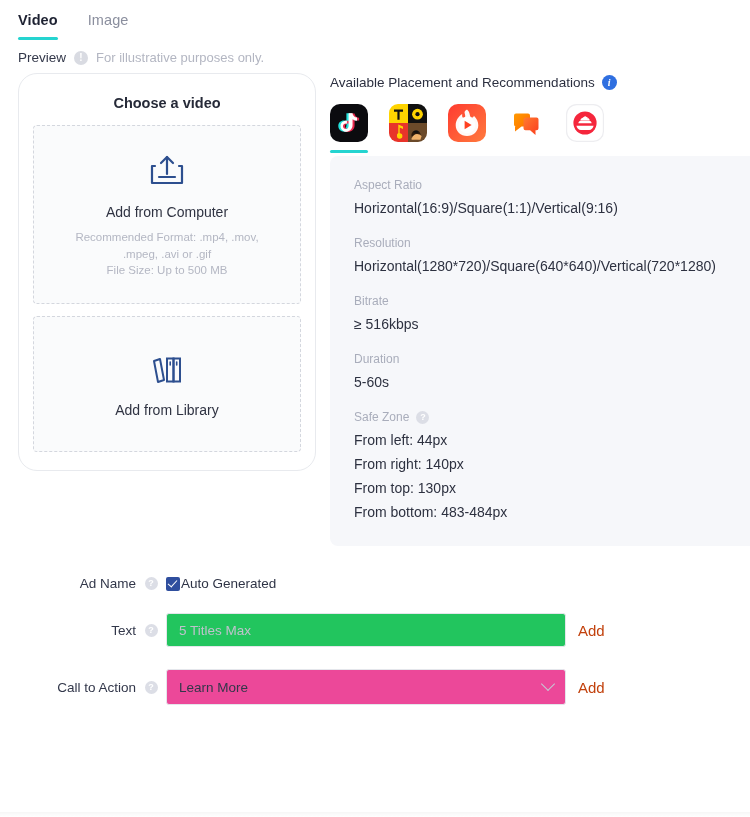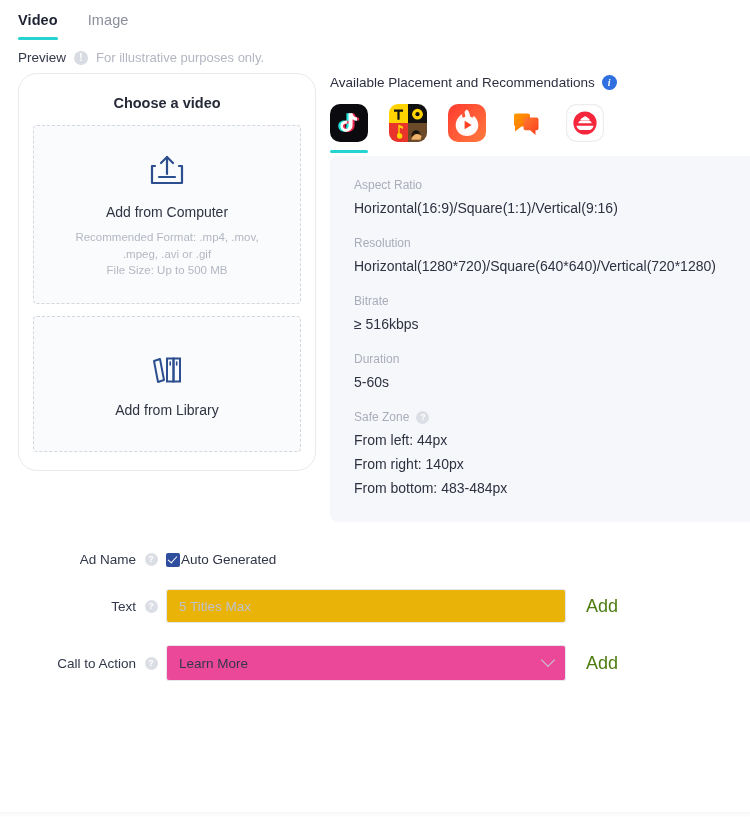--- a/index.html
+++ b/index.html
@@ -251,21 +251,21 @@
     border-width: 0 1.6px 1.6px 0;
     transform: rotate(42deg);
   }
   .cb-label { font-size: 13.5px; color: #2f3446; }
 
   .finput {
     width: 400px;
     height: 34px;
     border: 1px solid #e4e6eb;
     border-radius: 3px;
-    background: #eab308;
+    background: #22c55e;
     font-family: "Liberation Sans", sans-serif;
     font-size: 13.5px;
     color: #32374a;
     padding: 0 12px;
     box-sizing: border-box;
     outline: none;
   }
   .finput::placeholder { color: #bfc2cc; }
   .fselect {
     width: 400px;
@@ -284,23 +284,23 @@
   }
   .chevron {
     position: absolute;
     right: 12px;
     width: 9px; height: 9px;
     border: solid #c5c9d4;
     border-width: 0 1.4px 1.4px 0;
     transform: translateY(-3px) rotate(45deg);
   }
   .add-link {
-    margin-left: 20px;
-    font-size: 18px;
-    color: #4d7c0f;
+    margin-left: 12px;
+    font-size: 15px;
+    color: #c2410c;
     cursor: pointer;
   }
 
   .bottom-edge {
     position: absolute;
     left: 0; right: 0; bottom: 0;
     height: 5px;
     background: linear-gradient(to bottom, rgba(0,0,0,0.035), rgba(0,0,0,0));
   }
 </style>
@@ -459,20 +459,21 @@
 
       <div class="spec-key">Duration</div>
       <div class="spec-val">5-60s</div>
 
       <div class="spec-key">
         <span>Safe Zone</span>
         <span class="icon-question">?</span>
       </div>
       <div class="spec-val tight">From left: 44px</div>
       <div class="spec-val tight">From right: 140px</div>
+      <div class="spec-val tight">From top: 130px</div>
       <div class="spec-val last">From bottom: 483-484px</div>
     </div>
   </div>
 </div>
 
 <div class="form">
 
   <div class="frow">
     <div class="flabel">Ad Name</div>
     <div class="fhelp">

